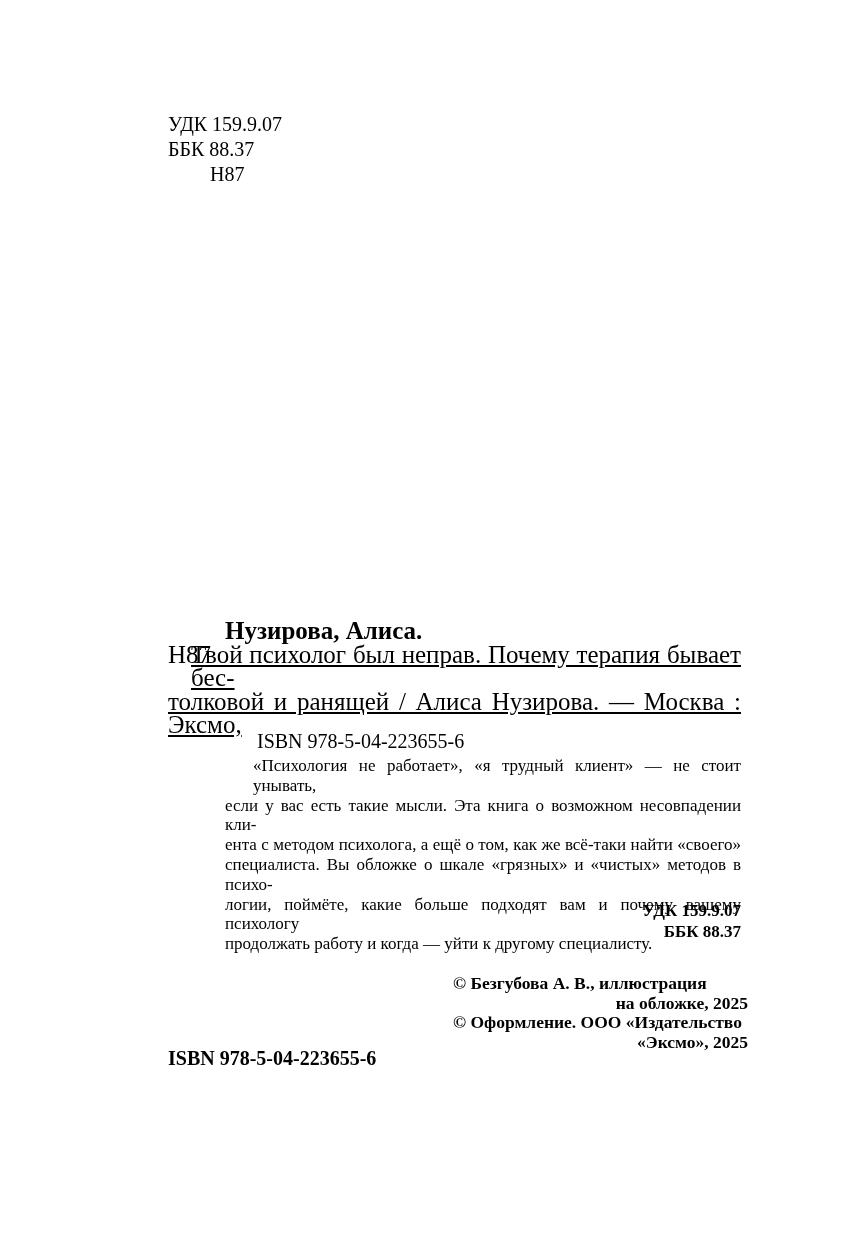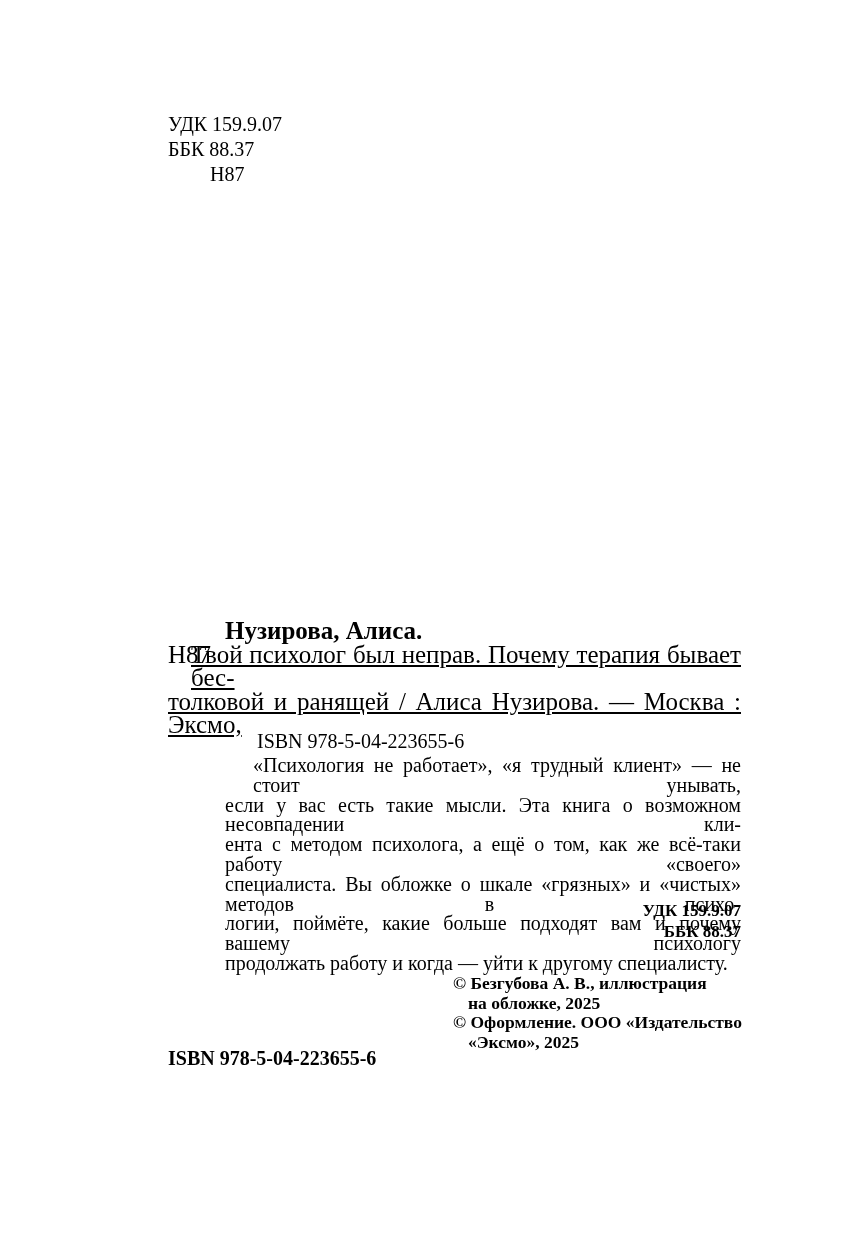--- a/index.html
+++ b/index.html
@@ -65,21 +65,21 @@
     top: 729px;
     font-size: 20px;
     line-height: 24px;
   }
   
   .annotation {
     position: absolute;
     left: 225px;
     top: 756px;
     width: 516px;
-    font-size: 20px;
+    font-size: 17px;
     line-height: 19.8px;
   }
   .annotation .indent {
     padding-left: 28px;
   }
   
   .codes-right {
     position: absolute;
     left: 168px;
     top: 901px;
@@ -94,20 +94,21 @@
     position: absolute;
     left: 453px;
     top: 974px;
     width: 295px;
     font-weight: bold;
     font-size: 17.5px;
     line-height: 19.6px;
   }
   .copyright .cont {
     padding-left: 15px;
+    text-align: right;
   }
   
   .isbn-bottom {
     position: absolute;
     left: 168px;
     top: 1046px;
     font-weight: bold;
     font-size: 20px;
     line-height: 24px;
   }
@@ -132,21 +133,21 @@
         <div class="jline">толковой и ранящей / Алиса Нузирова. — Москва : Эксмо,</div>
       </div>
     </div>
   </div>
 
   <div class="isbn-mid">ISBN 978-5-04-223655-6</div>
 
   <div class="annotation">
     <div class="jline indent">«Психология не работает», «я трудный клиент» — не стоит унывать,</div>
     <div class="jline">если у вас есть такие мысли. Эта книга о возможном несовпадении кли-</div>
-    <div class="jline">ента с методом психолога, а ещё о том, как же всё-таки работу «своего»</div>
+    <div class="jline">ента с методом психолога, а ещё о том, как же всё-таки найти «своего»</div>
     <div class="jline">специалиста. Вы обложке о шкале «грязных» и «чистых» методов в психо-</div>
     <div class="jline">логии, поймёте, какие больше подходят вам и почему вашему психологу</div>
     <div>продолжать работу и когда — уйти к другому специалисту.</div>
   </div>
 
   <div class="codes-right">
     <div>УДК 159.9.07</div>
     <div>ББК 88.37</div>
   </div>
 

